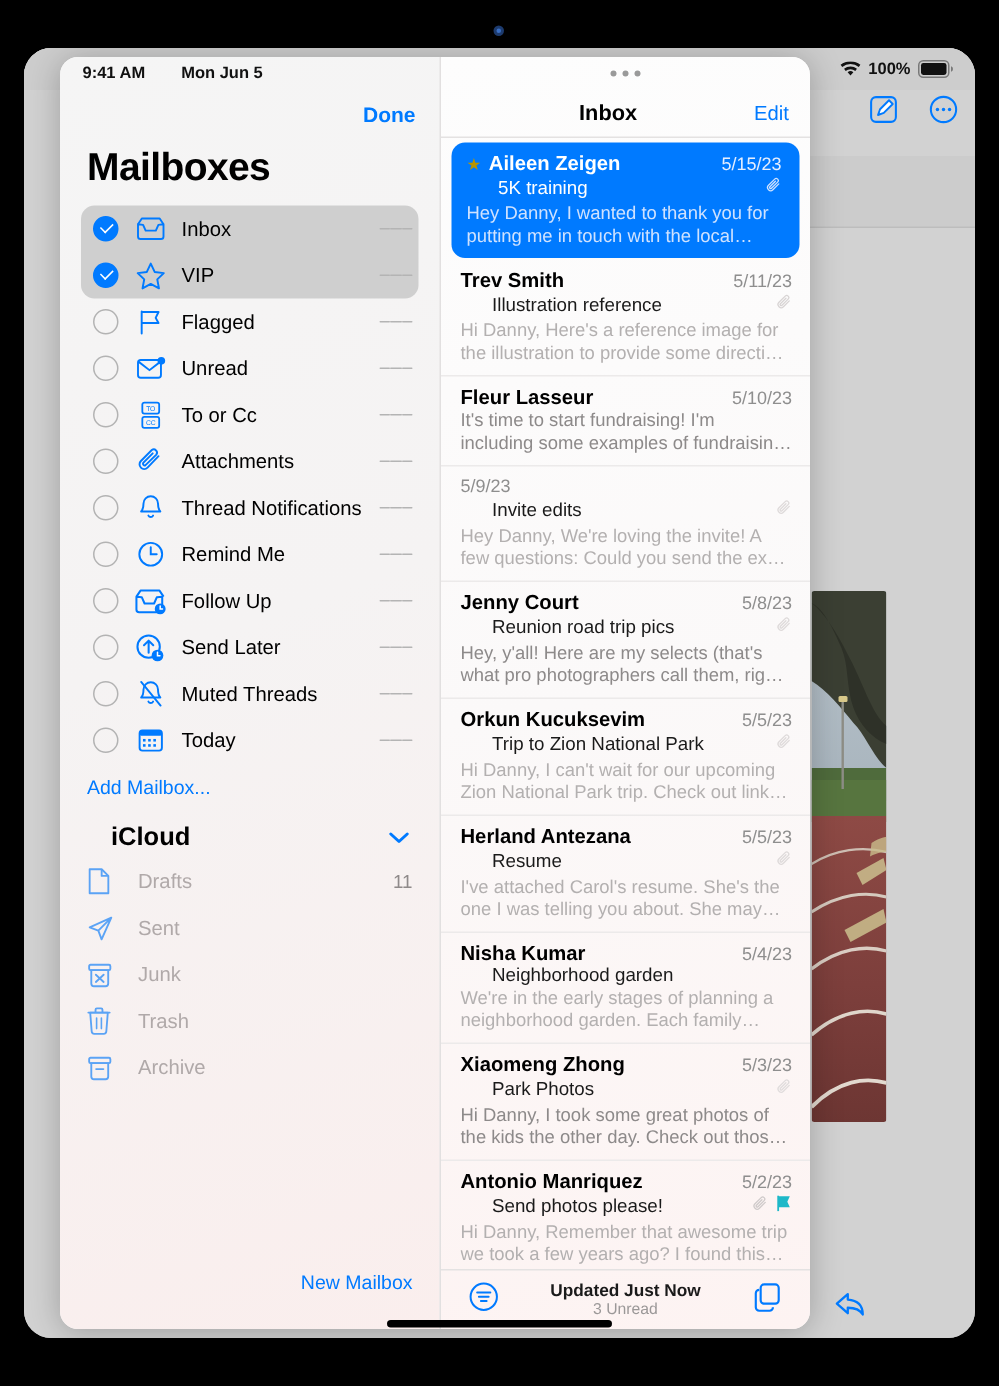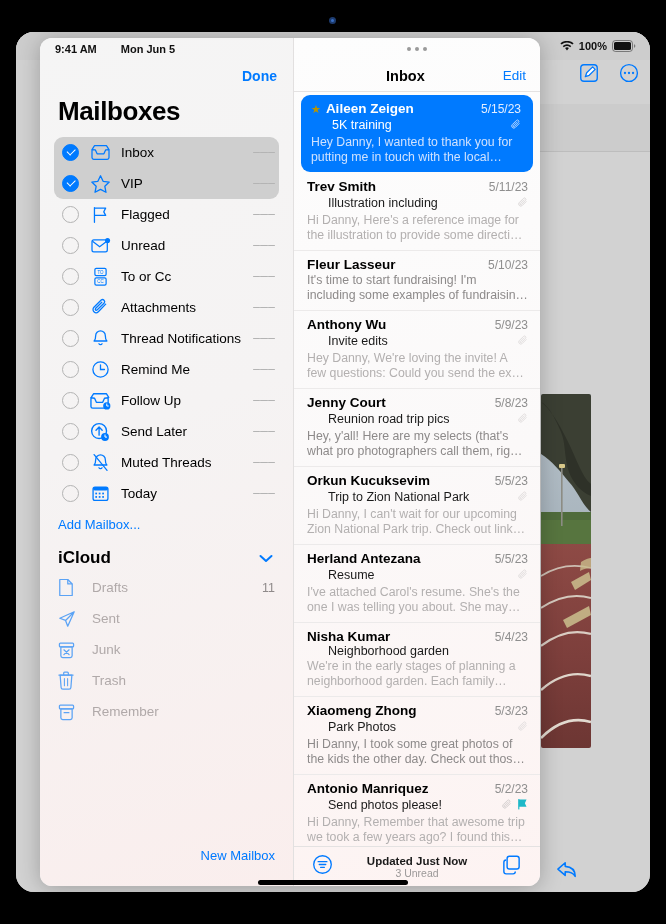--- a/index.html
+++ b/index.html
@@ -116,21 +116,21 @@
     display:block; width:15px; height:1.6px; background:#b4b4b4;
     margin:1.6px 0; border-radius:1px;
   }
   .add-mailbox{
     font-size:13px; color:#007aff; padding:8px 0 10px 18px; cursor:pointer;
   }
   .icloud-head{
     display:flex; align-items:center; justify-content:space-between;
     padding:6px 20px 4px 18px;
   }
-  .icloud-head span{ font-size:17px; font-weight:bold; color:#000; }
+  .icloud-head span{ font-size:17px; font-weight:bold; color:#000;margin-left:16px; }
   .ic-row{
     height:31px; display:flex; align-items:center; padding:0 18px; cursor:pointer;
   }
   .ic-icon{ width:26px; flex:0 0 26px; display:flex; align-items:center; }
   .ic-label{ flex:1; font-size:13.5px; color:#b0a9a9; margin-left:8px; }
   .ic-count{ font-size:12.5px; color:#8f8a8a; }
   .sb-footer{
     margin-top:auto; padding:0 18px 22px 0; text-align:right;
   }
   .new-mailbox{ font-size:13px; color:#007aff; cursor:pointer; }
@@ -557,21 +557,21 @@
             <span class="ic-count"></span>
           </div>
           <div class="ic-row">
             <span class="ic-icon">
               <svg width="17" height="18" viewBox="0 0 19 20">
                   <rect x="1.6" y="2.4" width="15.8" height="4" rx="1" fill="none" stroke="#5ba3f5" stroke-width="1.4"></rect>
                   <path d="M3.2 6.4h12.6v10a2 2 0 01-2 2H5.2a2 2 0 01-2-2z" fill="none" stroke="#5ba3f5" stroke-width="1.4"></path>
                   <path d="M6.8 10.8h5.4" stroke="#5ba3f5" stroke-width="1.4" stroke-linecap="round"></path>
                 </svg>
             </span>
-            <span class="ic-label">Remember</span>
+            <span class="ic-label">Archive</span>
             <span class="ic-count"></span>
           </div>
         </div>
 
         <div class="sb-footer">
           <span class="new-mailbox">New Mailbox</span>
         </div>
       </div>
 
       <div class="maillist">
@@ -605,41 +605,40 @@
             </div>
             <div class="m-prev">Hey Danny, I wanted to thank you for putting me in touch with the local running...</div>
           </div>
 
           <div class="mail">
             <div class="m-line1">
               <span class="m-from">Trev Smith</span>
               <span class="m-date">5/11/23</span>
             </div>
             <div class="m-line2">
-              <span class="m-subj">Illustration including</span>
+              <span class="m-subj">Illustration reference</span>
               <span class="m-flags">
                   <span><svg width="11" height="11" viewBox="0 0 24 24">
                       <path d="M20 10l-8.5 8.5a4.5 4.5 0 01-6.4-6.4l9-9a3 3 0 014.3 4.3l-9 9a1.5 1.5 0 01-2.2-2.2l8-8" fill="none" stroke="#d8d4d4" stroke-width="1.9" stroke-linecap="round"></path>
                     </svg></span>
                 </span>
             </div>
             <div class="m-prev">Hi Danny, Here's a reference image for the illustration to provide some direction. I wa...</div>
           </div>
 
           <div class="mail">
             <div class="m-line1">
               <span class="m-from">Fleur Lasseur</span>
               <span class="m-date">5/10/23</span>
             </div>
             <div class="m-prev dark">It's time to start fundraising! I'm including some examples of fundraising ideas for thi...</div>
           </div>
 
           <div class="mail">
             <div class="m-line1">
-              <span class="m-from">Anthony Wu</span>
               <span class="m-date">5/9/23</span>
             </div>
             <div class="m-line2">
               <span class="m-subj">Invite edits</span>
               <span class="m-flags">
                   <span><svg width="11" height="11" viewBox="0 0 24 24">
                       <path d="M20 10l-8.5 8.5a4.5 4.5 0 01-6.4-6.4l9-9a3 3 0 014.3 4.3l-9 9a1.5 1.5 0 01-2.2-2.2l8-8" fill="none" stroke="#dedada" stroke-width="1.9" stroke-linecap="round"></path>
                     </svg></span>
                 </span>
             </div>

